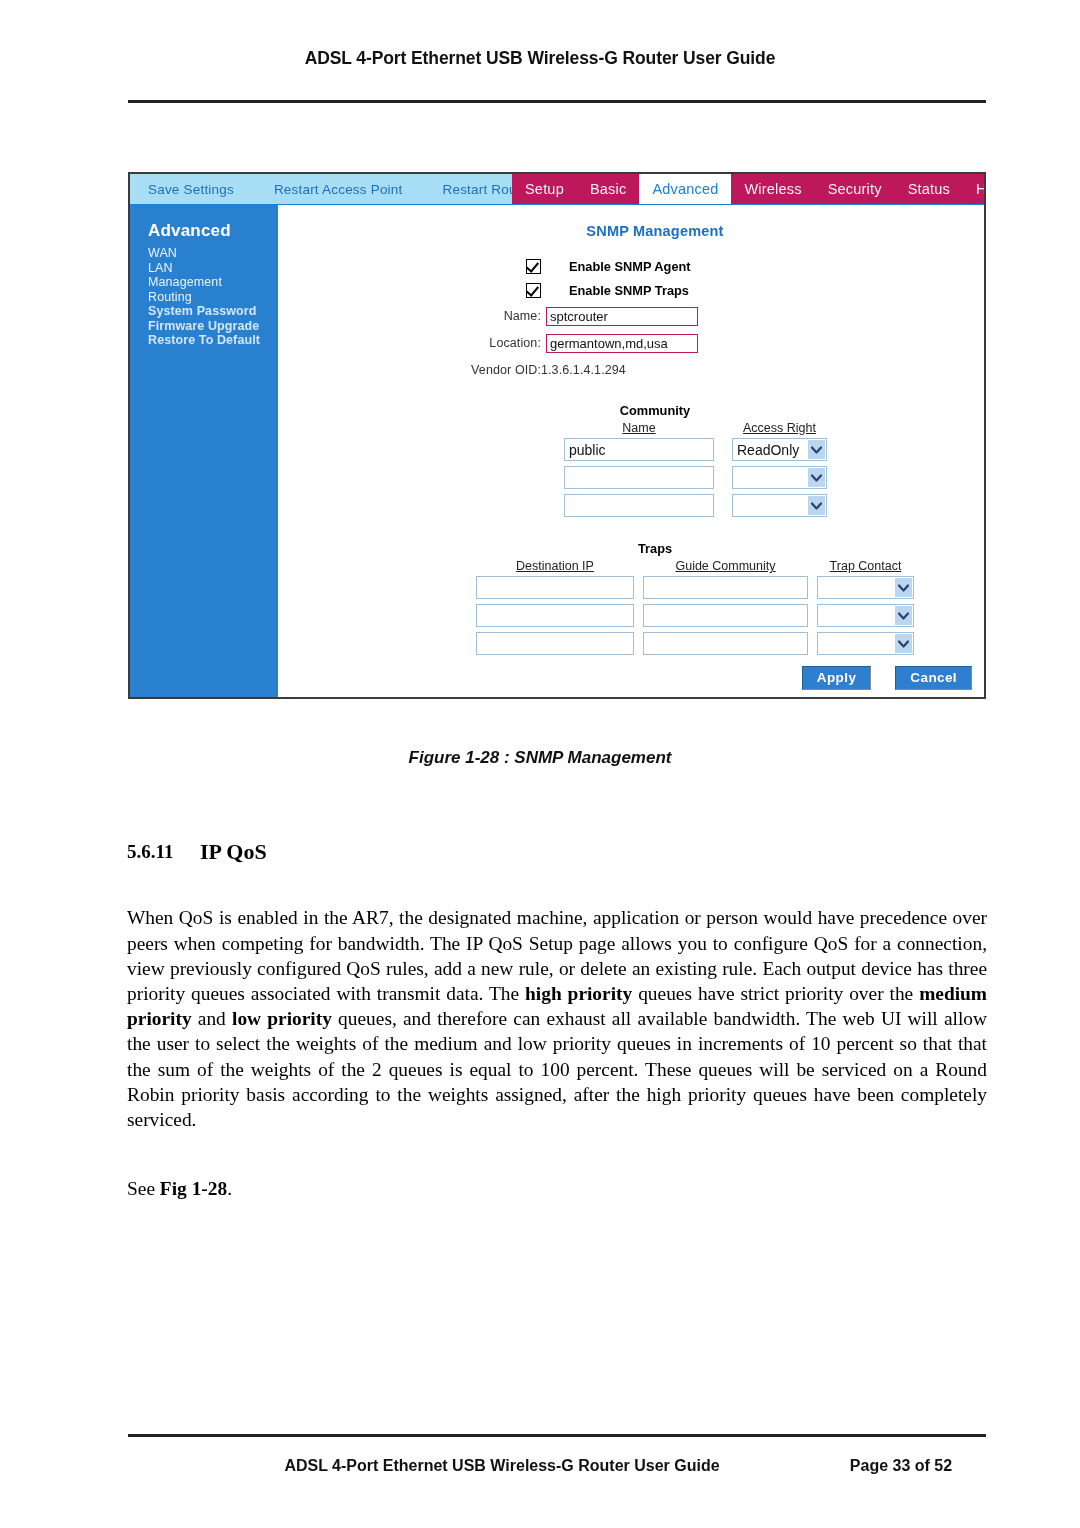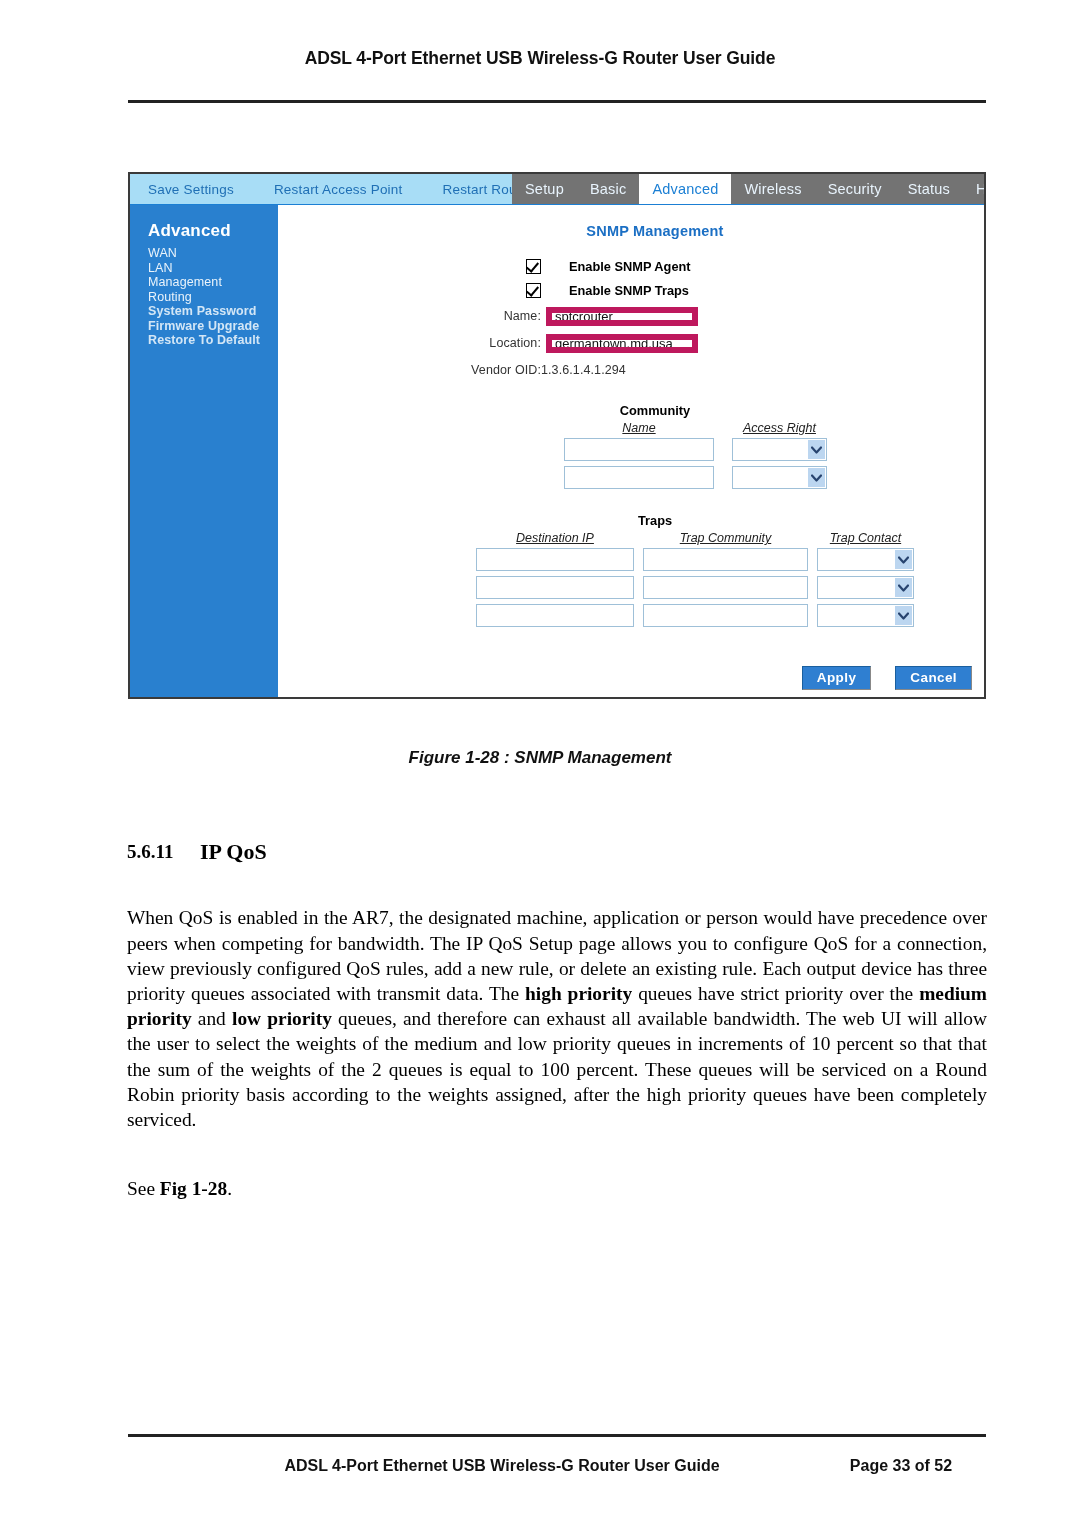--- a/index.html
+++ b/index.html
@@ -111,21 +111,21 @@
     letter-spacing: 0.2px;
     white-space: nowrap;
     cursor: pointer;
   }
   .nav-left .nav-action:last-child { margin-right: 0; }
 
   .nav-right {
     flex: 1;
     display: flex;
     align-items: stretch;
-    background: #737373;
+    background: #be185d;
   }
   .nav-tab {
     display: flex;
     align-items: center;
     justify-content: center;
     padding: 0 13px;
     font-size: 14.5px;
     color: #e9f4fd;
     letter-spacing: 0.2px;
     white-space: nowrap;
@@ -235,21 +235,21 @@
     text-align: right;
     font-size: 12.5px;
     color: #333;
     padding-right: 5px;
     letter-spacing: 0.1px;
   }
   .field-label.plainval { padding-right: 0; }
   .txt {
     width: 152px;
     height: 19px;
-    border: 6px solid #be185d;
+    border: 1px solid #be185d;
     background: #fff;
     box-sizing: border-box;
     font-family: "Liberation Sans", sans-serif;
     font-size: 13px;
     color: #111;
     padding: 0 3px;
     outline: none;
   }
   .static-val {
     font-size: 12.5px;
@@ -274,21 +274,20 @@
   }
   .col-head {
     display: flex;
     margin-bottom: 3px;
   }
   .col-head span {
     font-size: 12.5px;
     color: #222;
     text-decoration: underline;
     text-align: center;
-    font-style: italic;
   }
   .community-wrap .col-head .c1 { width: 150px; }
   .community-wrap .col-head .c2 { width: 95px; margin-left: 18px; }
 
   .row3 {
     display: flex;
     margin-bottom: 5px;
     align-items: center;
   }
   .row3 .inp-name {
@@ -509,20 +508,31 @@
           <span class="static-val">1.3.6.1.4.1.294</span>
         </div>
 
         <div class="sec-head">Community</div>
         <div class="community-wrap">
           <div class="col-head">
             <span class="c1">Name</span>
             <span class="c2">Access Right</span>
           </div>
 
+          <div class="row3">
+            <input class="inp-name" type="text" value="public" style="">
+            <span class="sel">
+              <span class="sel-val">ReadOnly</span>
+              <span class="arrow">
+                <svg width="11" height="8" viewBox="0 0 11 8">
+                    <path d="M1 1.5 L5.5 6.5 L10 1.5" fill="none" stroke="#27436e" stroke-width="2.2" stroke-linecap="round" stroke-linejoin="round"></path>
+                  </svg>
+              </span>
+            </span>
+          </div>
 
           <div class="row3">
             <input class="inp-name" type="text" value="" style="">
             <span class="sel">
               <span class="sel-val"></span>
               <span class="arrow">
                 <svg width="11" height="8" viewBox="0 0 11 8">
                     <path d="M1 1.5 L5.5 6.5 L10 1.5" fill="none" stroke="#27436e" stroke-width="2.2" stroke-linecap="round" stroke-linejoin="round"></path>
                   </svg>
               </span>
@@ -539,21 +549,21 @@
                   </svg>
               </span>
             </span>
           </div>
         </div>
 
         <div class="sec-head traps">Traps</div>
         <div class="traps-wrap">
           <div class="col-head">
             <span class="t1">Destination IP</span>
-            <span class="t2">Trap Community</span>
+            <span class="t2">Guide Community</span>
             <span class="t3">Trap Contact</span>
           </div>
 
           <div class="row3">
             <input class="inp-dest" type="text" value="" style="">
             <input class="inp-comm" type="text" value="" style="">
             <span class="sel">
               <span class="sel-val"></span>
               <span class="arrow">
                 <svg width="11" height="8" viewBox="0 0 11 8">

